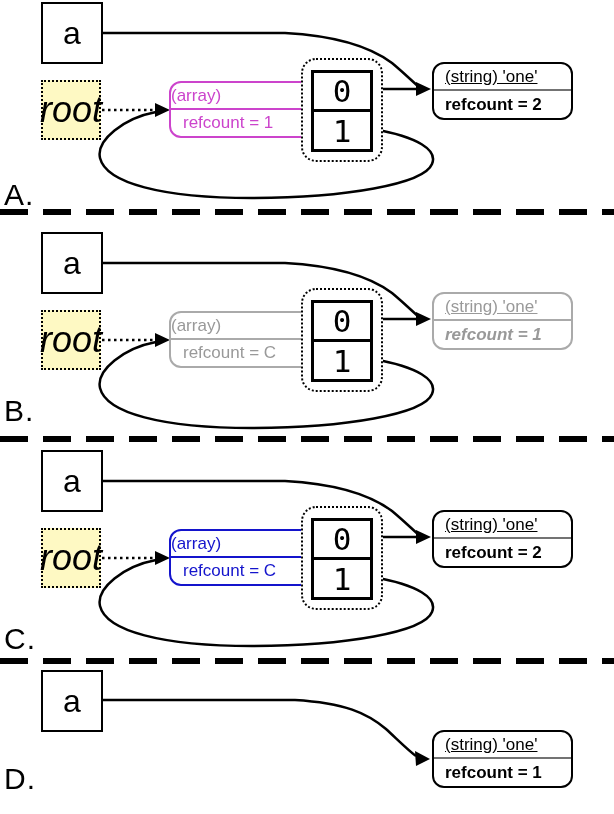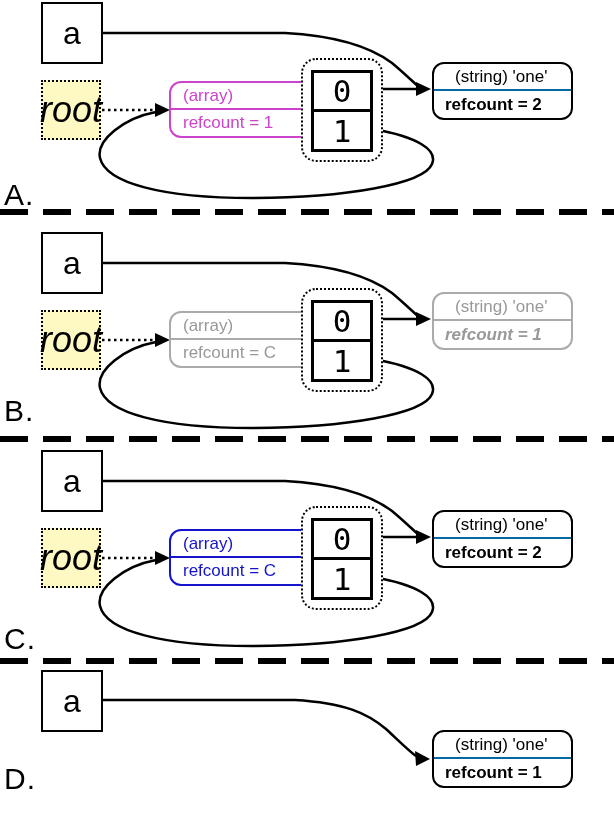--- a/index.html
+++ b/index.html
@@ -9,37 +9,37 @@
   }
   .abs{position:absolute;}
   
   .var-box{width:58px;height:58px;border:2px solid #000;display:flex;align-items:center;justify-content:center;
     font-size:32px;background:#fff;}
   
   .root-box{width:56px;height:56px;border:2px dotted #000;display:flex;align-items:center;justify-content:center;
     font-style:italic;font-size:36px;background:#fef9c3;}
   
   .array-node{width:139px;height:53px;border:2px solid #000;border-radius:12px;background:#fff;font-size:17px;}
-  .array-node .row1{height:25px;border-bottom:2px solid;display:flex;align-items:center;padding-left:12px;}
+  .array-node .row1{height:25px;border-bottom:2px solid;display:flex;align-items:center;}
   .array-node .row2{height:26px;display:flex;align-items:center;padding-left:12px;}
   .node-magenta{border-color:#cc44cc !important;color:#cc44cc;}
   .node-magenta .row1{border-bottom-color:#cc44cc;}
   .node-blue{border-color:#1414cc !important;color:#1414cc;}
   .node-blue .row1{border-bottom-color:#1414cc;}
   .node-gray{border-color:#aaaaaa !important;color:#999999;}
   .node-gray .row1{border-bottom-color:#aaaaaa;}
   
   .cells-outline{width:78px;height:100px;border:2px dotted #000;border-radius:15px;background:#fff;}
   .cells-box{width:56px;height:76px;border:3px solid #000;background:#fff;
     font-family:"DejaVu Sans Mono","Liberation Mono",monospace;font-size:31px;}
   .cells-box .cell{height:37px;display:flex;align-items:center;justify-content:center;}
   .cells-box .cell:first-child{border-bottom:3px solid #000;height:36px;}
   
   .string-node{width:137px;height:54px;border:2px solid #000;border-radius:12px;background:#fff;font-size:17px;}
-  .string-node .row1{height:25px;border-bottom:2px solid #0369a1;display:flex;align-items:center;padding-left:21px;}
+  .string-node .row1{height:25px;border-bottom:2px solid #737373;display:flex;align-items:center;padding-left:11px;text-decoration:underline;}
   .string-node .row2{height:27px;display:flex;align-items:center;padding-left:11px;font-weight:bold;}
   .string-node.node-gray .row1{border-bottom-color:#aaaaaa;}
   .string-node.node-gray .row2{font-style:italic;font-weight:bold;}
   
   .panel-label{font-size:30px;letter-spacing:1px;}
   svg{position:absolute;left:0;top:0;}
   .wire{fill:none;stroke:#000;stroke-width:2.5;}
   .wire-dotted{fill:none;stroke:#000;stroke-width:2.5;stroke-dasharray:2.5 3.5;}
   .sep{stroke:#000;stroke-width:6;stroke-dasharray:28 15;}
   .head{fill:#000;stroke:none;}

